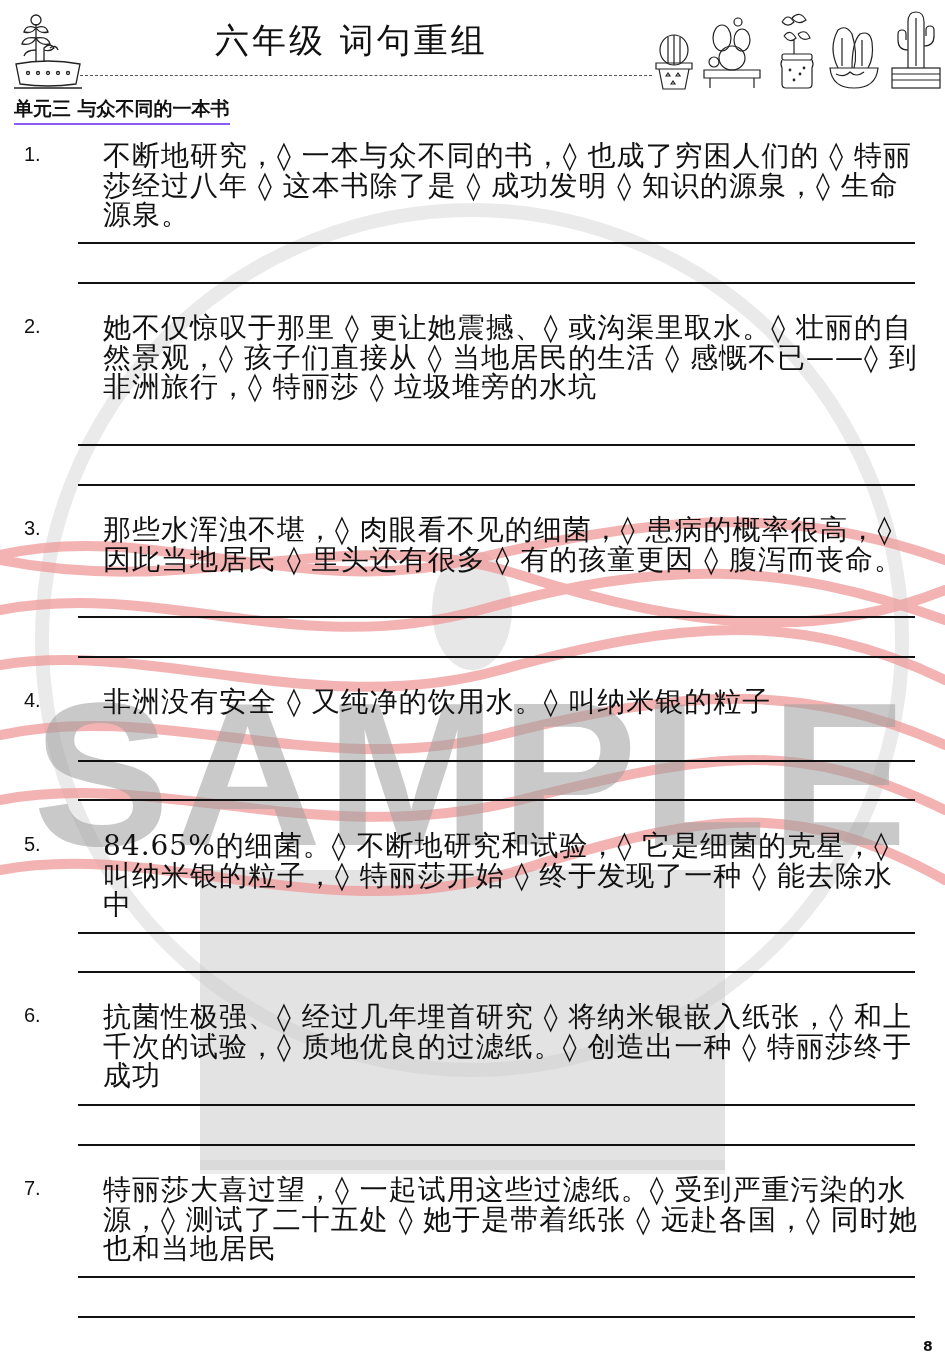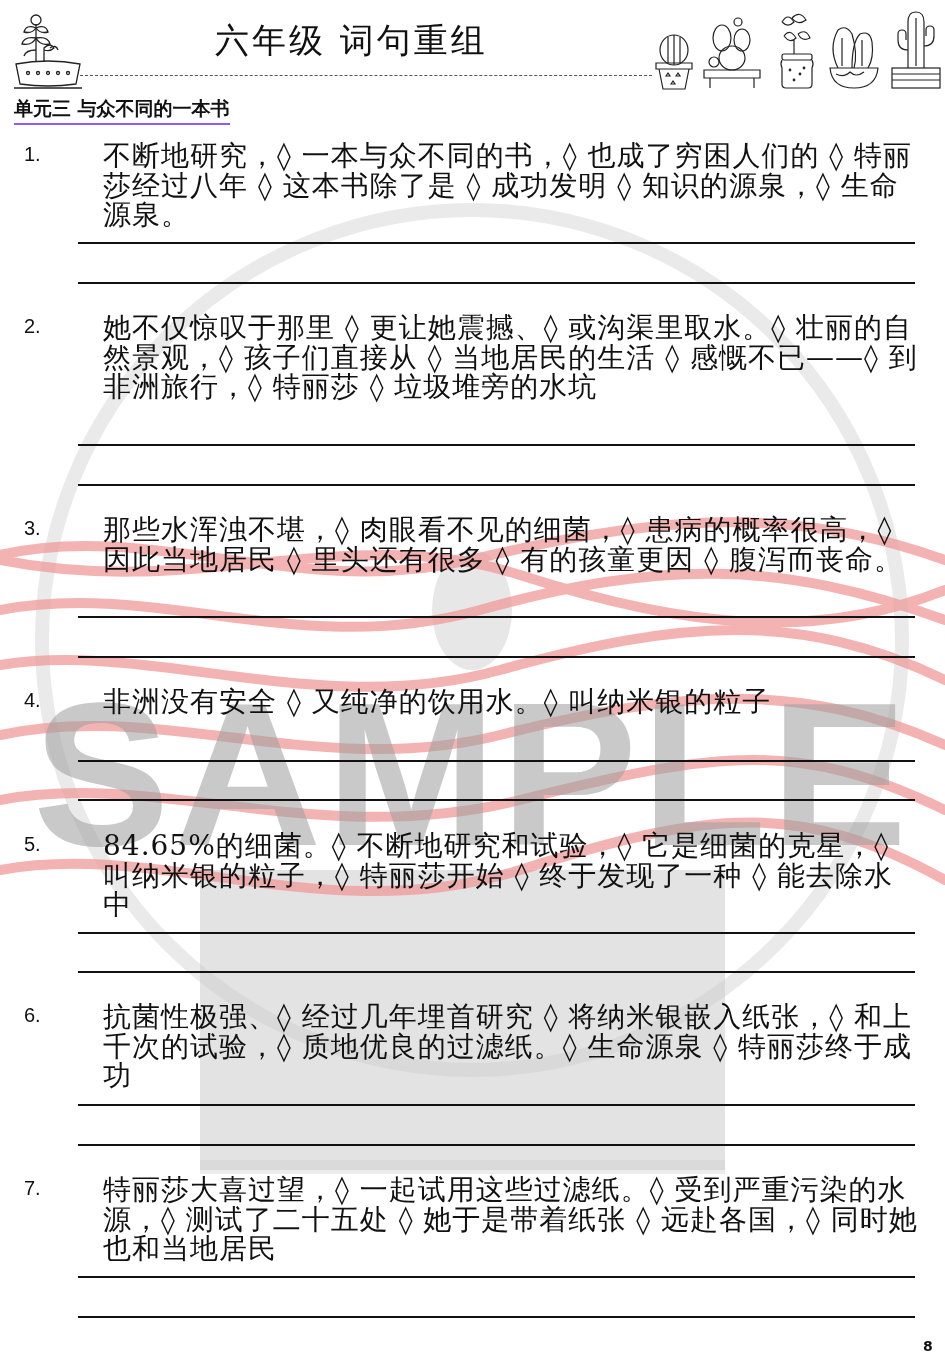--- a/index.html
+++ b/index.html
@@ -222,21 +222,21 @@
 
   <div class="item" style="top:833px;">
     <span class="item-num">5.</span>
     <div class="item-text">84.65%的细菌。◊ 不断地研究和试验，◊ 它是细菌的克星，◊ 叫纳米银的粒子，◊ 特丽莎开始 ◊ 终于发现了一种 ◊ 能去除水中</div>
   </div>
   <div class="answer-line" style="top:932px;"></div>
   <div class="answer-line" style="top:971px;"></div>
 
   <div class="item" style="top:1004px;">
     <span class="item-num">6.</span>
-    <div class="item-text">抗菌性极强、◊ 经过几年埋首研究 ◊ 将纳米银嵌入纸张，◊ 和上千次的试验，◊ 质地优良的过滤纸。◊ 生命源泉 ◊ 特丽莎终于成功</div>
+    <div class="item-text">抗菌性极强、◊ 经过几年埋首研究 ◊ 将纳米银嵌入纸张，◊ 和上千次的试验，◊ 质地优良的过滤纸。◊ 创造出一种 ◊ 特丽莎终于成功</div>
   </div>
   <div class="answer-line" style="top:1104px;"></div>
   <div class="answer-line" style="top:1144px;"></div>
 
   <div class="item" style="top:1177px;">
     <span class="item-num">7.</span>
     <div class="item-text">特丽莎大喜过望，◊ 一起试用这些过滤纸。◊ 受到严重污染的水源，◊ 测试了二十五处 ◊ 她于是带着纸张 ◊ 远赴各国，◊ 同时她也和当地居民</div>
   </div>
   <div class="answer-line" style="top:1276px;"></div>
   <div class="answer-line" style="top:1316px;"></div>

